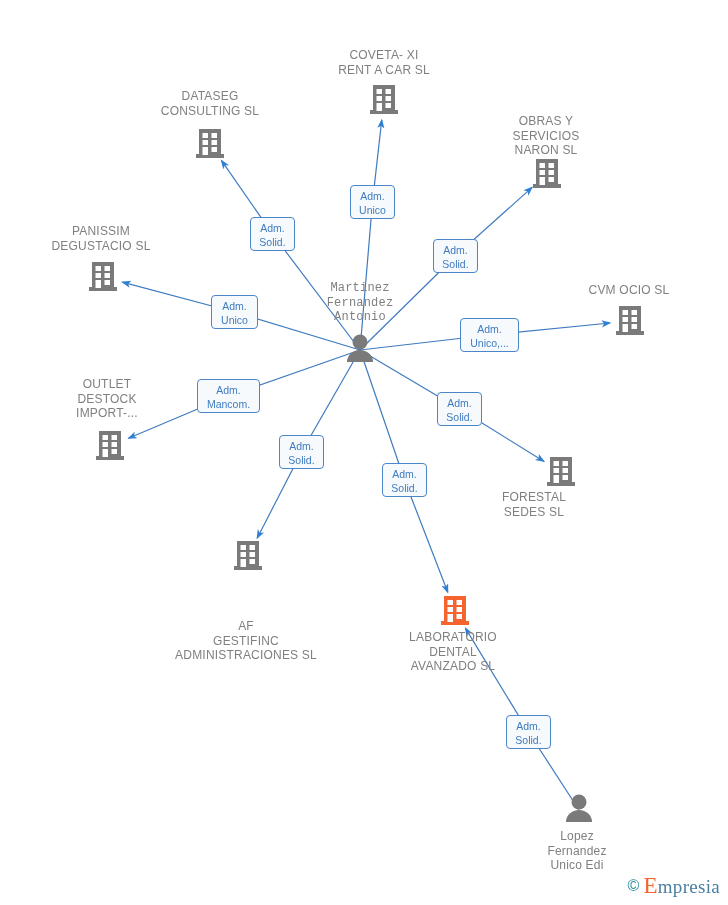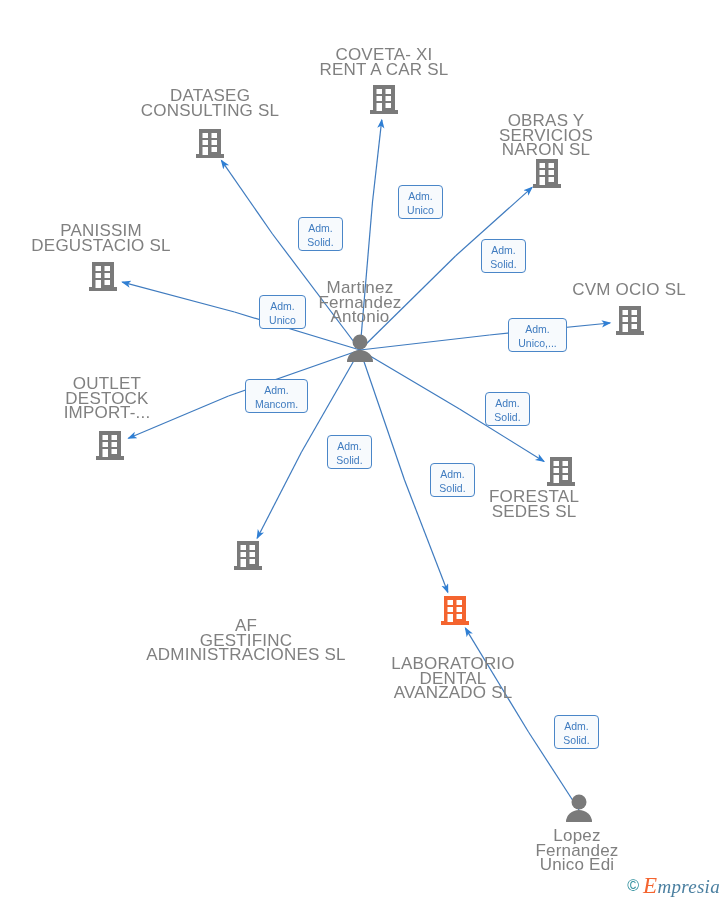--- a/index.html
+++ b/index.html
@@ -25,59 +25,57 @@
     left: 0;
     top: 0;
     width: 728px;
     height: 905px;
     display: block;
   }
   .node-label {
     position: absolute;
     text-align: center;
     color: #808080;
-    font-size: 17px;
+    font-size: 12px;
     line-height: 14.6px;
     letter-spacing: 0.2px;
     white-space: pre-line;
     font-family: "Liberation Sans", sans-serif;
     pointer-events: none;
   }
   .edge-label {
     position: absolute;
     box-sizing: border-box;
     background: #f7fafd;
     border: 1px solid #4a86c8;
     border-radius: 4px;
     color: #3f7bbf;
     font-size: 10.5px;
     line-height: 13.5px;
     text-align: center;
     padding: 4px 5px 4px 5px;
     white-space: pre-line;
     font-family: "Liberation Sans", sans-serif;
-    margin-left: 48px;
   }
   .watermark {
     position: absolute;
     right: 8px;
     bottom: 6px;
     display: flex;
     align-items: center;
     gap: 4px;
     font-family: "Liberation Serif", serif;
   }
   .wm-c {
     color: #2f8f9d;
     font-size: 16px;
     font-family: "Liberation Sans", sans-serif;
   }
   .wm-text {
     font-size: 19px;
-    font-style: italic;
     color: #4a7fa0;
     letter-spacing: 0.3px;
   }
   .wm-text .wm-cap {
     color: #f4642f;
     font-size: 23px;
   }
 </style>
 </head>
 <body>
@@ -209,42 +207,42 @@
           <rect x="456.5" y="614" width="5.5" height="5" fill="#ffffff"></rect>
         </g>
         <g>
           <circle cx="579" cy="802" r="7.5" fill="#7a7a7a"></circle>
           <path d="M 566 822 a 13 12 0 0 1 26 0 z" fill="#7a7a7a"></path>
         </g>
       </g>
   </svg>
 
   <div id="labels-layer">
-      <div class="node-label" style="left: 250px; top: 281px; width: 220px;">Martinez
+      <div class="node-label" style="left: 250px; top: 281px; width: 220px; font-family: Liberation Mono, monospace;">Martinez
 Fernandez
 Antonio</div>
       <div class="node-label" style="left: 274px; top: 48px; width: 220px;">COVETA- XI
 RENT A CAR  SL</div>
       <div class="node-label" style="left: 100px; top: 89px; width: 220px;">DATASEG
 CONSULTING SL</div>
       <div class="node-label" style="left: 436px; top: 114px; width: 220px;">OBRAS Y
 SERVICIOS
 NARON SL</div>
       <div class="node-label" style="left: -9px; top: 224px; width: 220px;">PANISSIM
 DEGUSTACIO SL</div>
       <div class="node-label" style="left: 519px; top: 283px; width: 220px;">CVM OCIO SL</div>
       <div class="node-label" style="left: -3px; top: 377px; width: 220px;">OUTLET
 DESTOCK
 IMPORT-...</div>
       <div class="node-label" style="left: 424px; top: 490px; width: 220px;">FORESTAL
 SEDES  SL</div>
       <div class="node-label" style="left: 136px; top: 575px; width: 220px; margin-top: 44px;">AF
 GESTIFINC
 ADMINISTRACIONES SL</div>
-      <div class="node-label" style="left: 343px; top: 657px; width: 220px;">LABORATORIO
+      <div class="node-label" style="left: 343px; top: 630px; width: 220px;">LABORATORIO
 DENTAL
 AVANZADO SL</div>
       <div class="node-label" style="left: 467px; top: 829px; width: 220px;">Lopez
 Fernandez
 Unico Edi</div>
     </div>
   <div id="edge-labels-layer">
       <div class="edge-label" style="left: 350px; top: 185px; width: 45px; height: 34px;">Adm.
 Unico</div>
       <div class="edge-label" style="left: 250px; top: 217px; width: 45px; height: 34px;">Adm.

